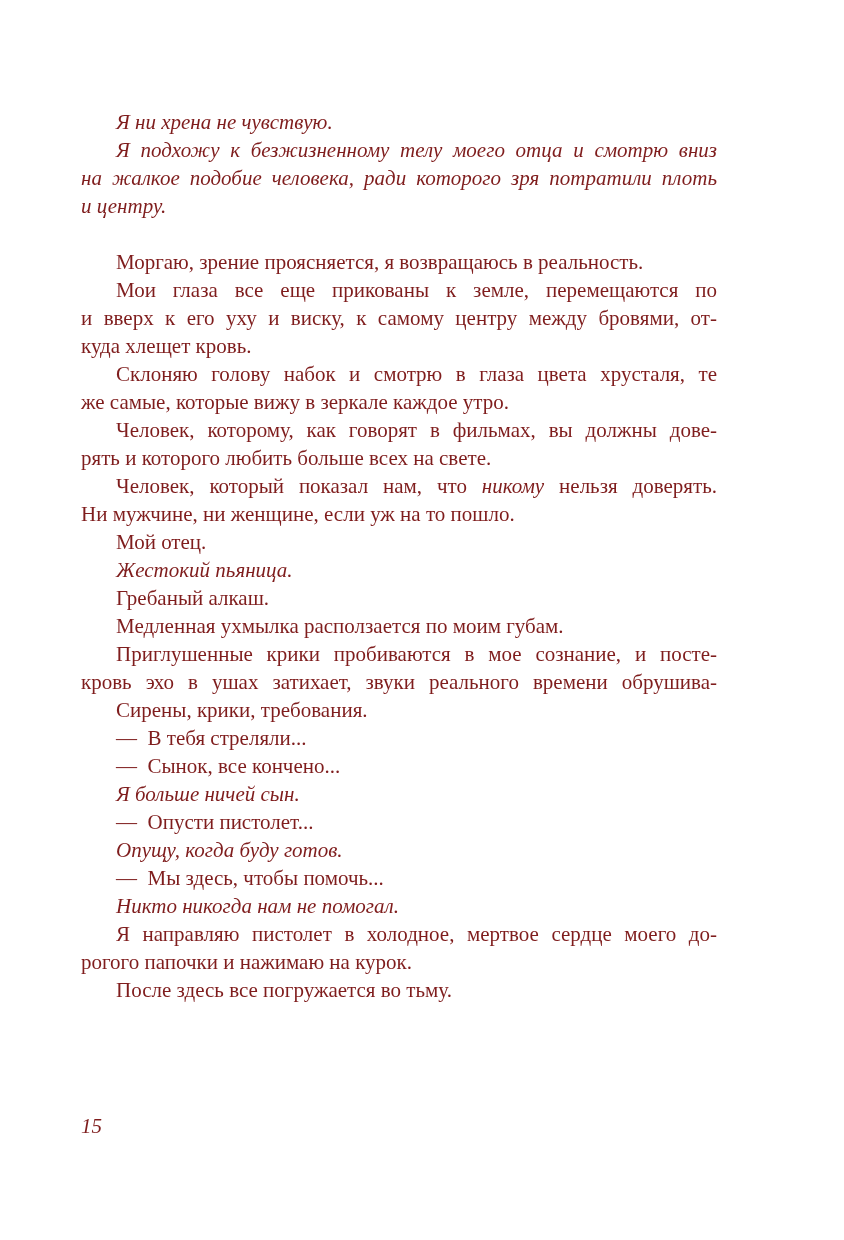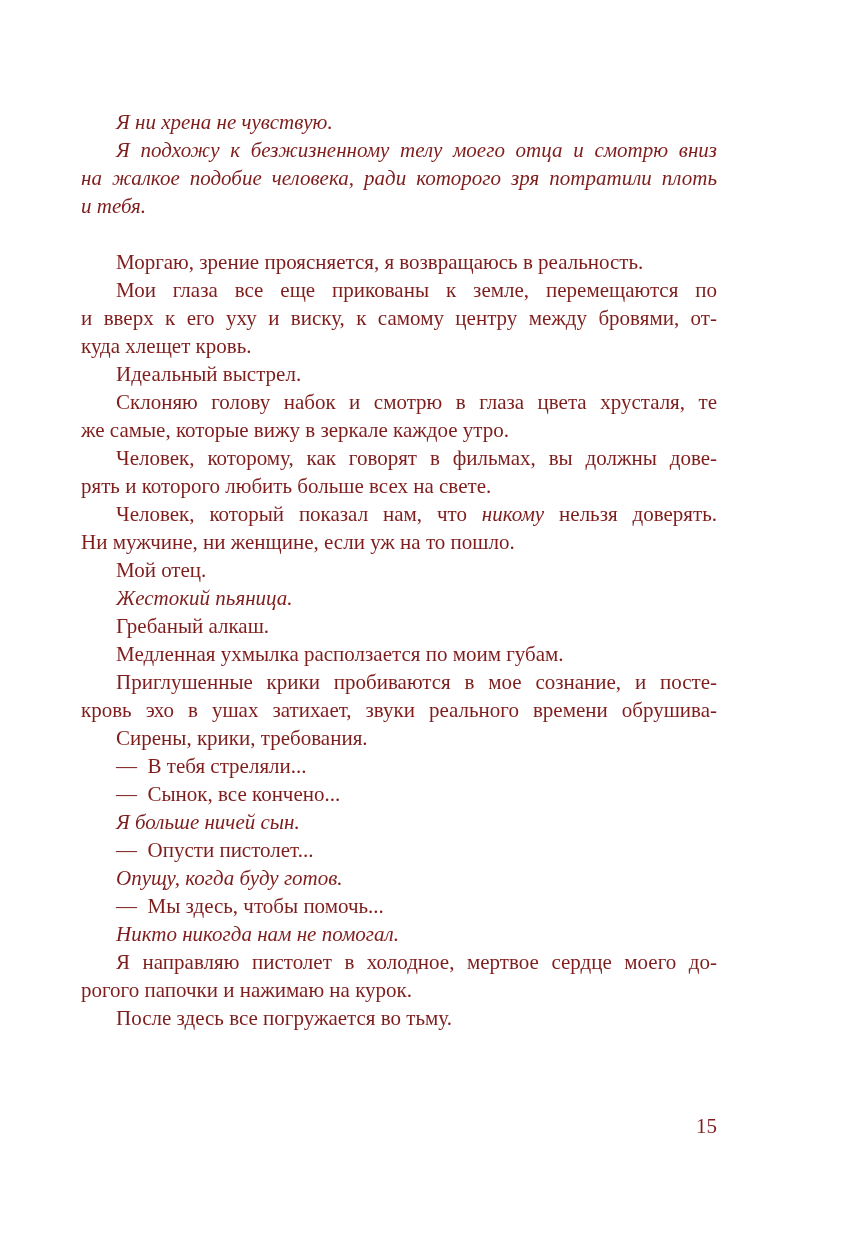--- a/index.html
+++ b/index.html
@@ -41,40 +41,40 @@
   }
   .em { font-style: italic; }
   .rm { font-style: normal; }
   .page-number {
     position: absolute;
     top: 1112px;
     left: 81px;
     width: 636px;
     height: 28px;
     line-height: 28px;
-    text-align: right;
+    text-align: left;
+    font-style: italic;
   }
 </style>
 </head>
 <body>
 
 <div class="page">
   <div class="text-block">
       <div class="section">
         <div class="line indent"><span class="em">Я ни хрена не чувствую.</span></div>
         <div class="line indent justify"><span class="em">Я подхожу к безжизненному телу моего отца и смотрю вниз</span></div>
         <div class="line justify"><span class="em">на жалкое подобие человека, ради которого зря потратили плоть</span></div>
-        <div class="line"><span class="em">и тебя.</span></div>
+        <div class="line"><span class="em">и центру.</span></div>
       </div>
       <div class="section">
         <div class="line indent"><span class="rm">Моргаю, зрение проясняется, я возвращаюсь в реальность.</span></div>
         <div class="line indent justify"><span class="rm">Мои глаза все еще прикованы к земле, перемещаются по</span></div>
         <div class="line justify"><span class="rm">и вверх к его уху и виску, к самому центру между бровями, от-</span></div>
         <div class="line"><span class="rm">куда хлещет кровь.</span></div>
-        <div class="line indent"><span class="rm">Идеальный выстрел.</span></div>
         <div class="line indent justify"><span class="rm">Склоняю голову набок и смотрю в глаза цвета хрусталя, те</span></div>
         <div class="line"><span class="rm">же самые, которые вижу в зеркале каждое утро.</span></div>
         <div class="line indent justify"><span class="rm">Человек, которому, как говорят в фильмах, вы должны дове-</span></div>
         <div class="line"><span class="rm">рять и которого любить больше всех на свете.</span></div>
         <div class="line indent justify"><span class="rm">Человек, который показал нам, что </span><span class="em">никому</span><span class="rm"> нельзя доверять.</span></div>
         <div class="line"><span class="rm">Ни мужчине, ни женщине, если уж на то пошло.</span></div>
         <div class="line indent"><span class="rm">Мой отец.</span></div>
         <div class="line indent"><span class="em">Жестокий пьяница.</span></div>
         <div class="line indent"><span class="rm">Гребаный алкаш.</span></div>
         <div class="line indent"><span class="rm">Медленная ухмылка расползается по моим губам.</span></div>

